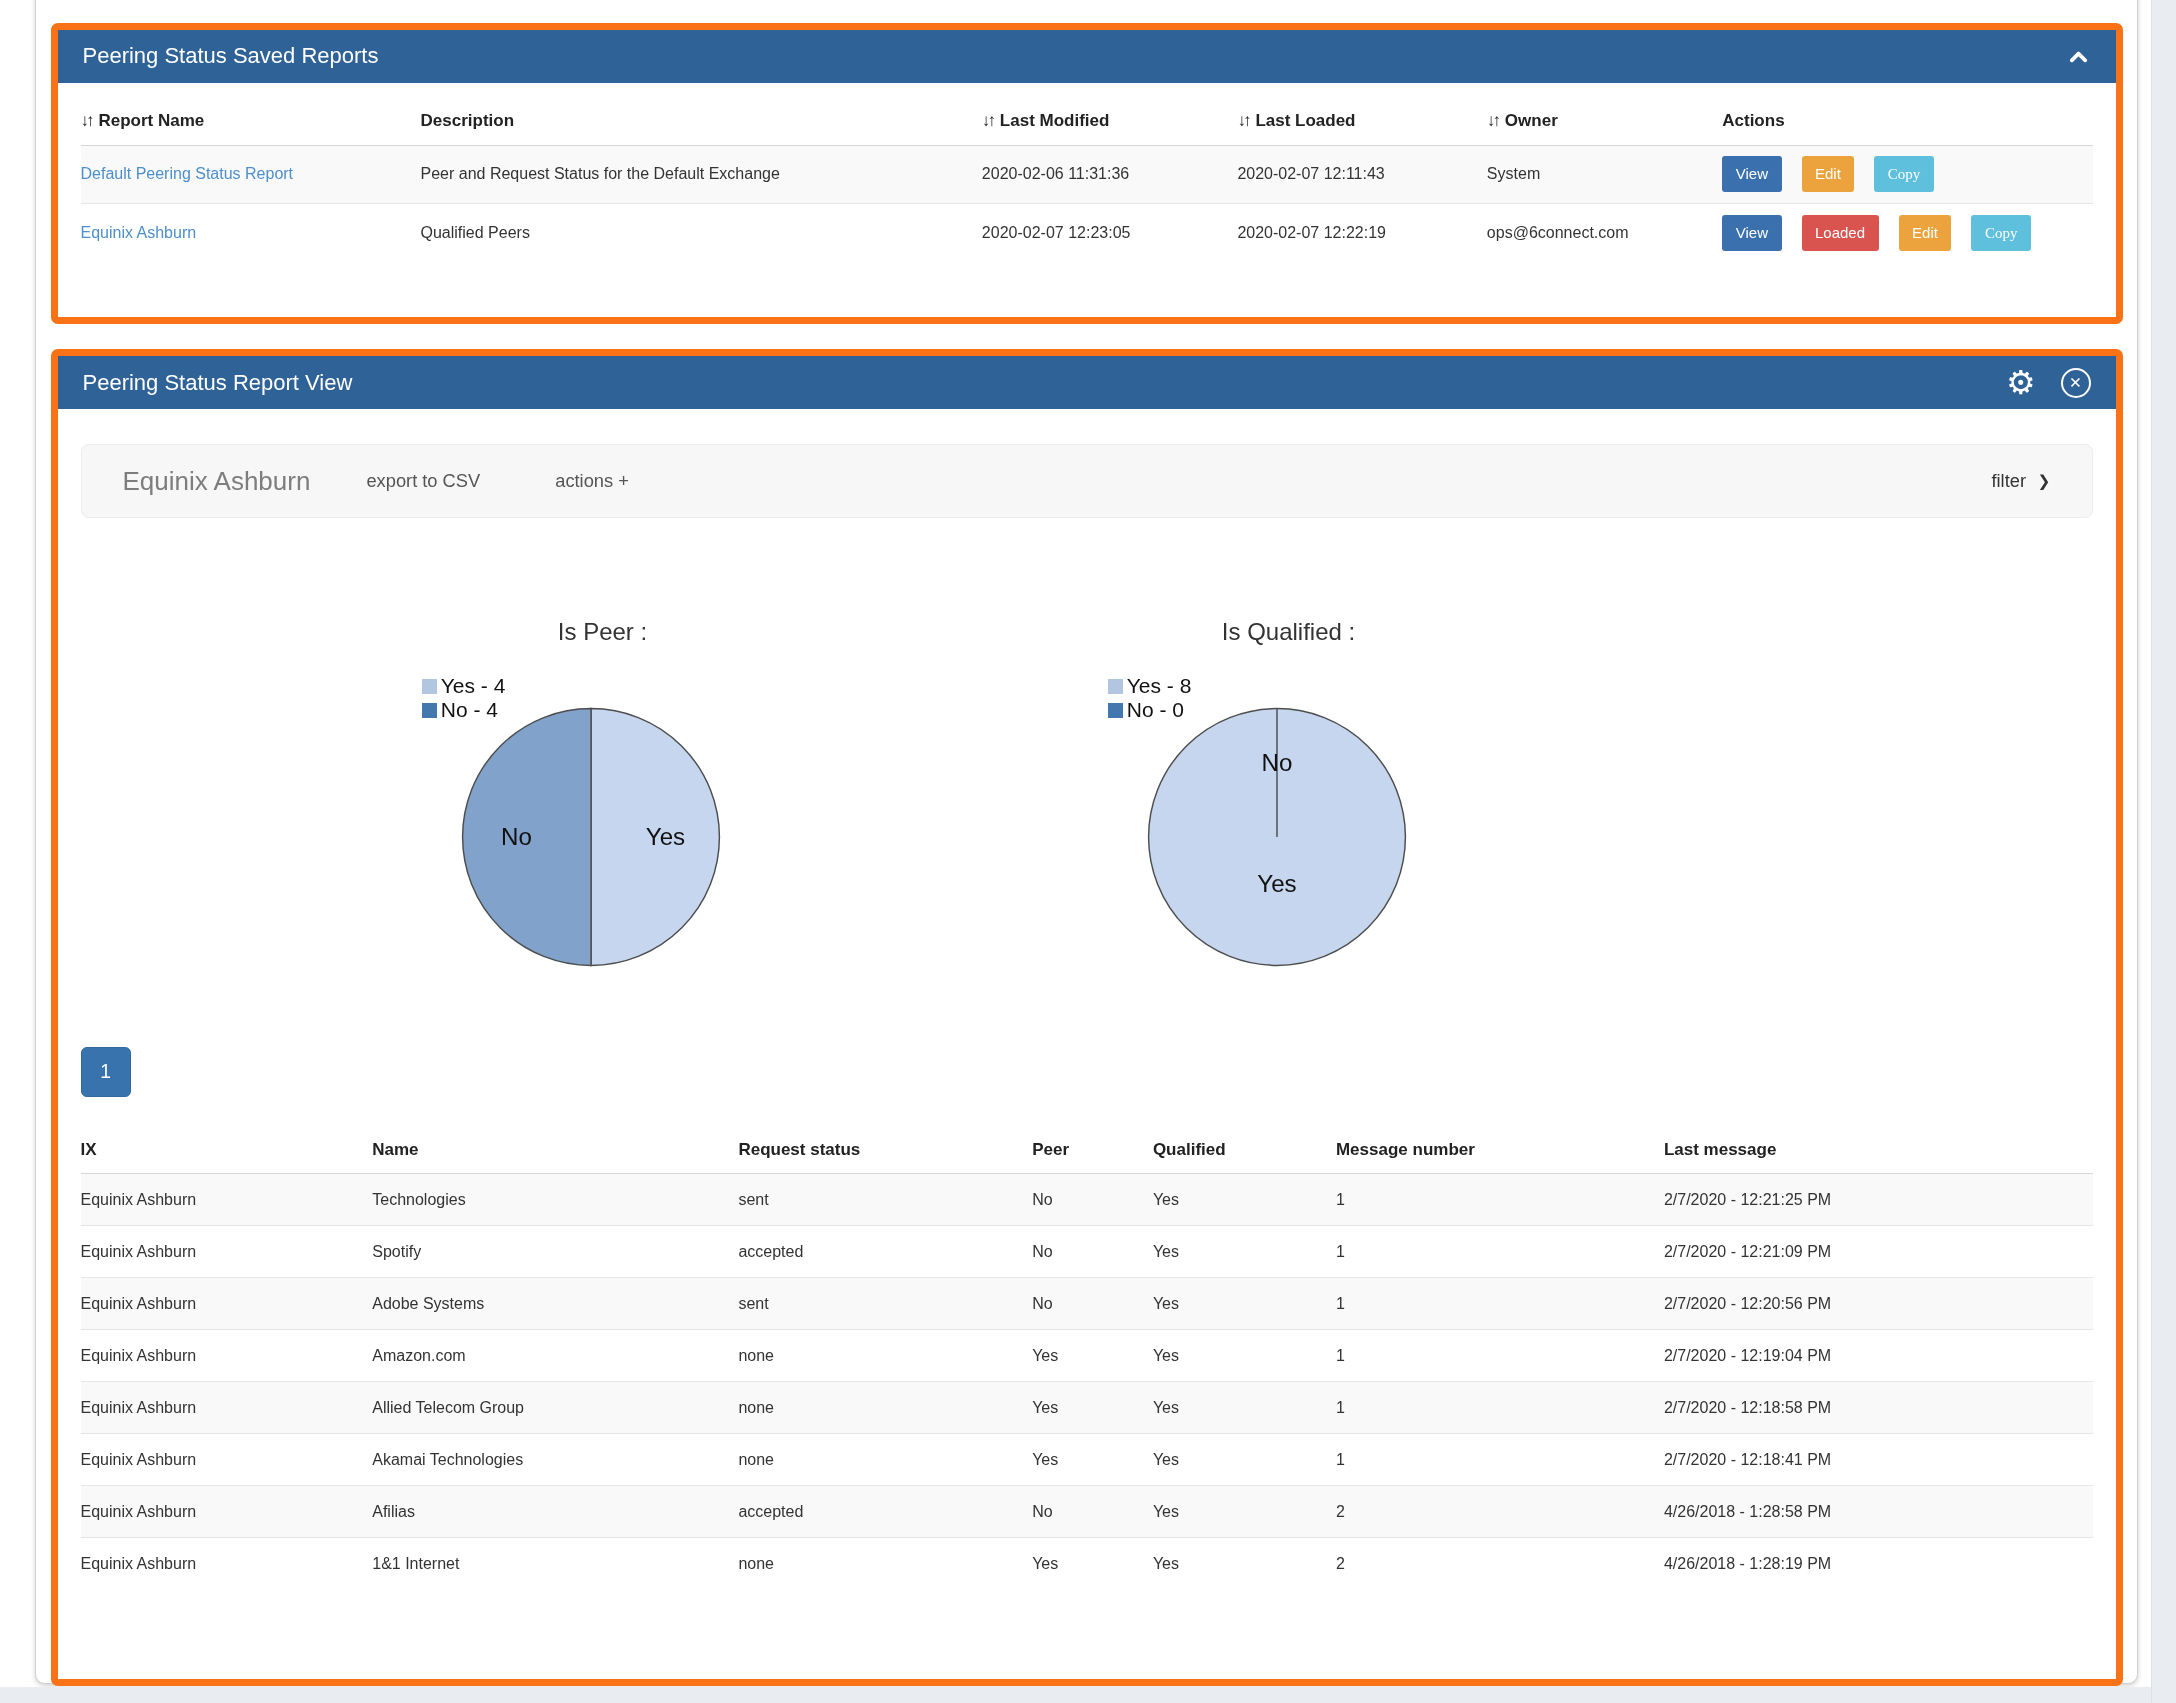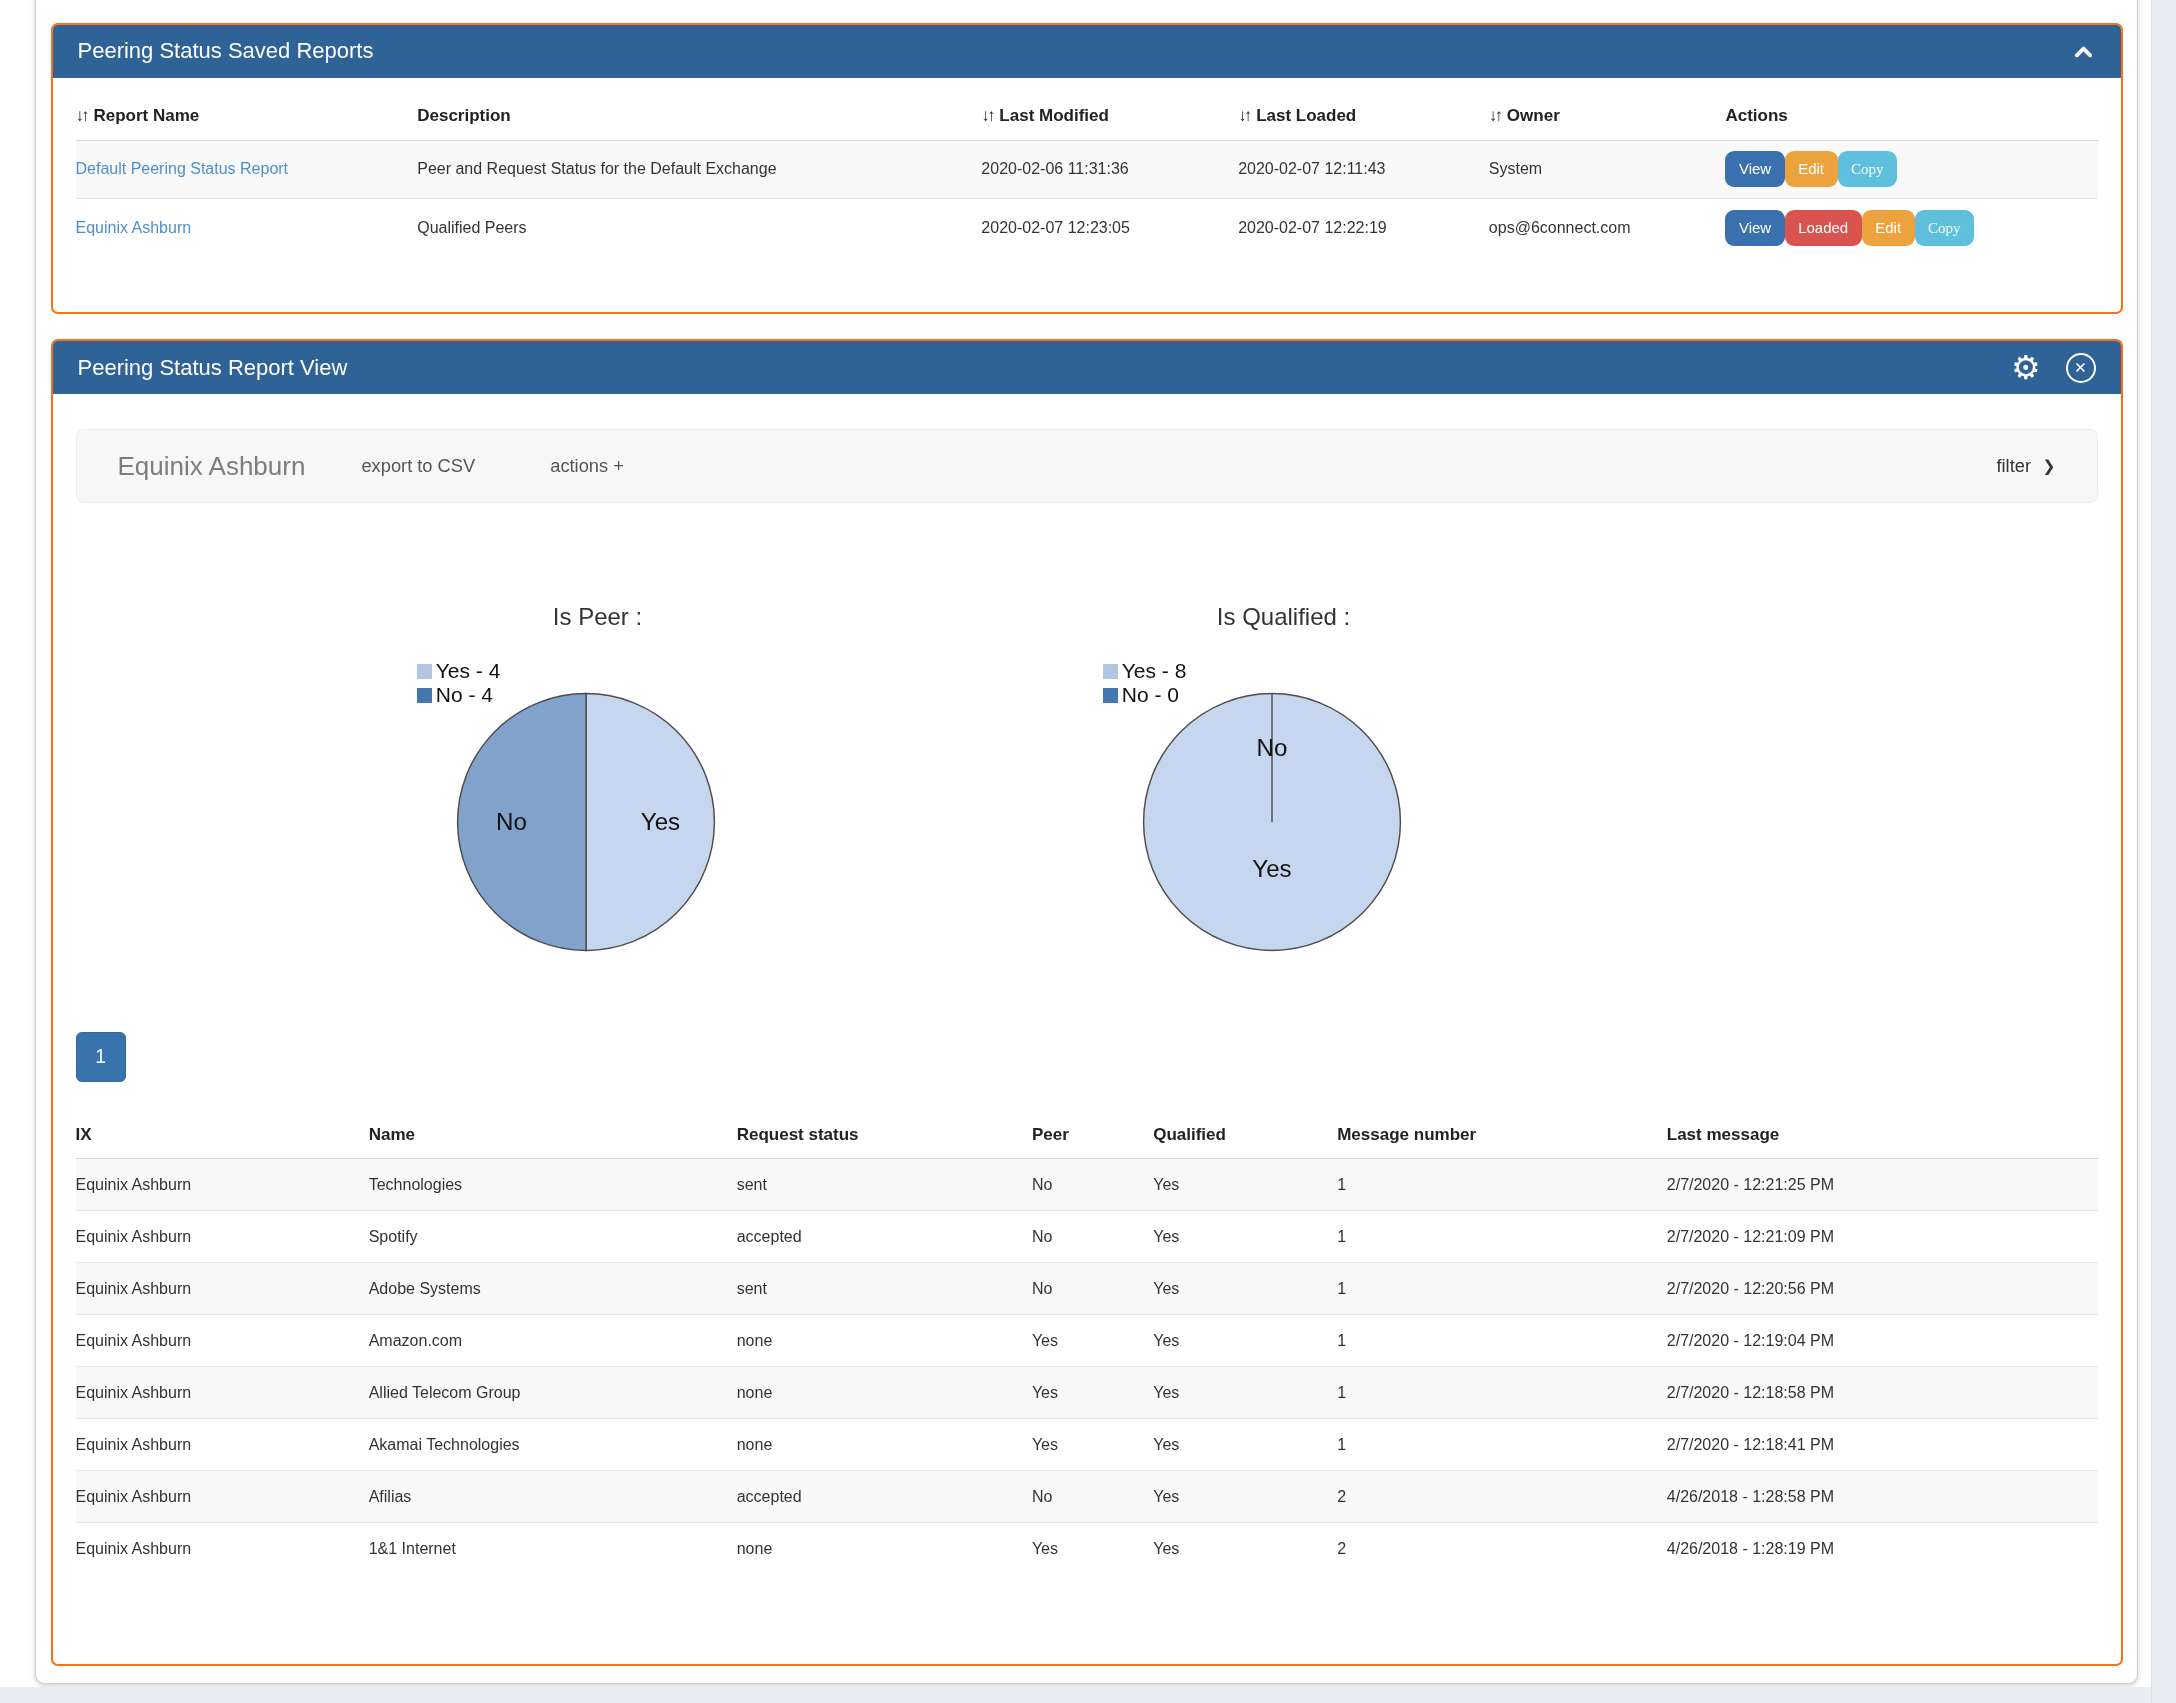--- a/index.html
+++ b/index.html
@@ -3,42 +3,42 @@
 <meta charset="utf-8">
 <style>
   *{box-sizing:border-box;margin:0;padding:0}
   html,body{width:2176px;height:1703px;overflow:hidden;background:#fff;
     font-family:"Liberation Sans","DejaVu Sans",sans-serif;color:#333;}
   .page{position:relative;width:2176px;height:1703px;background:#fff;}
   .right-strip{position:absolute;right:0;top:0;width:25px;height:1703px;background:#e9edf1;border-left:1px solid #dde1e6;}
   .bottom-strip{position:absolute;left:0;top:1687px;width:2176px;height:16.4px;background:#e9edf1;}
   .outer-card{position:absolute;left:35px;top:-13.5px;width:2103px;height:1697px;background:#fff;
     border:1px solid #cfcfcf;border-radius:9.7px;box-shadow:0 1.9px 4.8px rgba(0,0,0,.18);padding:35px 14.5px 0 14.5px;}
-  .panel{border:2px solid #f97316;border-radius:6.8px;background:#fff;overflow:hidden;}
+  .panel{border:7px solid #f97316;border-radius:6.8px;background:#fff;overflow:hidden;}
   .panel-header{background:var(--header-blue,#2f6296);color:#fff;height:53px;display:flex;align-items:center;
     justify-content:space-between;padding:0 25px;font-size:22px;}
   .hdr-icons{display:flex;align-items:center;gap:25px;}
   .gear{font-size:33px;line-height:1;cursor:pointer;font-family:"DejaVu Sans",sans-serif;}
   .circle-x{width:30px;height:30px;border:2.9px solid #fff;border-radius:50%;display:flex;align-items:center;
     justify-content:center;font-size:15.4px;font-weight:bold;color:#fff;cursor:pointer;}
   .chev-up{cursor:pointer;display:block;}
   .panel-body{padding:13.5px 23px 56px 23px;}
   .panel-body2{padding:0 23px 89px 23px;}
   table{width:100%;border-collapse:collapse;}
   thead th{text-align:left;font-size:17px;color:#222;padding:15.4px 0 13.5px 0;border-bottom:1.9px solid #d6d6d6;}
   thead th .sort-icon{font-weight:bold;letter-spacing:-2.9px;margin-right:6.8px;cursor:pointer;}
   tbody td{font-size:16px;color:#333;border-top:1px solid #e6e6e6;}
   .reports-table tbody td{height:58px;}
   .reports-table tbody tr:nth-child(odd){background:#f9f9f9;}
   .reports-table th:nth-child(1){width:16.9%}.reports-table th:nth-child(2){width:27.9%}
   .reports-table th:nth-child(3){width:12.7%}.reports-table th:nth-child(4){width:12.4%}
   .reports-table th:nth-child(5){width:11.7%}.reports-table th:nth-child(6){width:18.4%}
   .report-link{color:var(--link-blue,#4d8fcc);text-decoration:none;cursor:pointer;}
-  .btn{display:inline-block;height:36px;line-height:36px;padding:0 13.5px;border-radius:9px;color:#fff;
-    font-size:15px;margin-right:0;cursor:pointer;}
+  .btn{display:inline-block;height:36px;line-height:36px;padding:0 13.5px;border-radius:3px;color:#fff;
+    font-size:15px;margin-right:20px;cursor:pointer;}
   .btn-view{background:var(--btn-view,#3a70ad);}
   .btn-edit{background:var(--btn-edit,#eca33d);}
   .btn-copy{background:var(--btn-copy,#5fc0dd);font-family:Liberation Serif, serif;}
   .btn-delete{background:var(--btn-delete,#d9534f);}
   #report-view-panel{margin-top:25px;}
   .toolbar{margin-top:35px;background:#f7f7f7;border:1px solid #ececec;border-radius:7.7px;height:74px;
     display:flex;align-items:center;padding:0 41px;}
   .report-name{font-size:26px;color:#7d7d7d;margin-right:56px;}
   .tool-link{font-size:18.3px;color:#555;margin-right:75px;cursor:pointer;}
   .filter{margin-left:auto;font-size:18.3px;color:#333;cursor:pointer;display:flex;align-items:center;gap:11.6px;}

